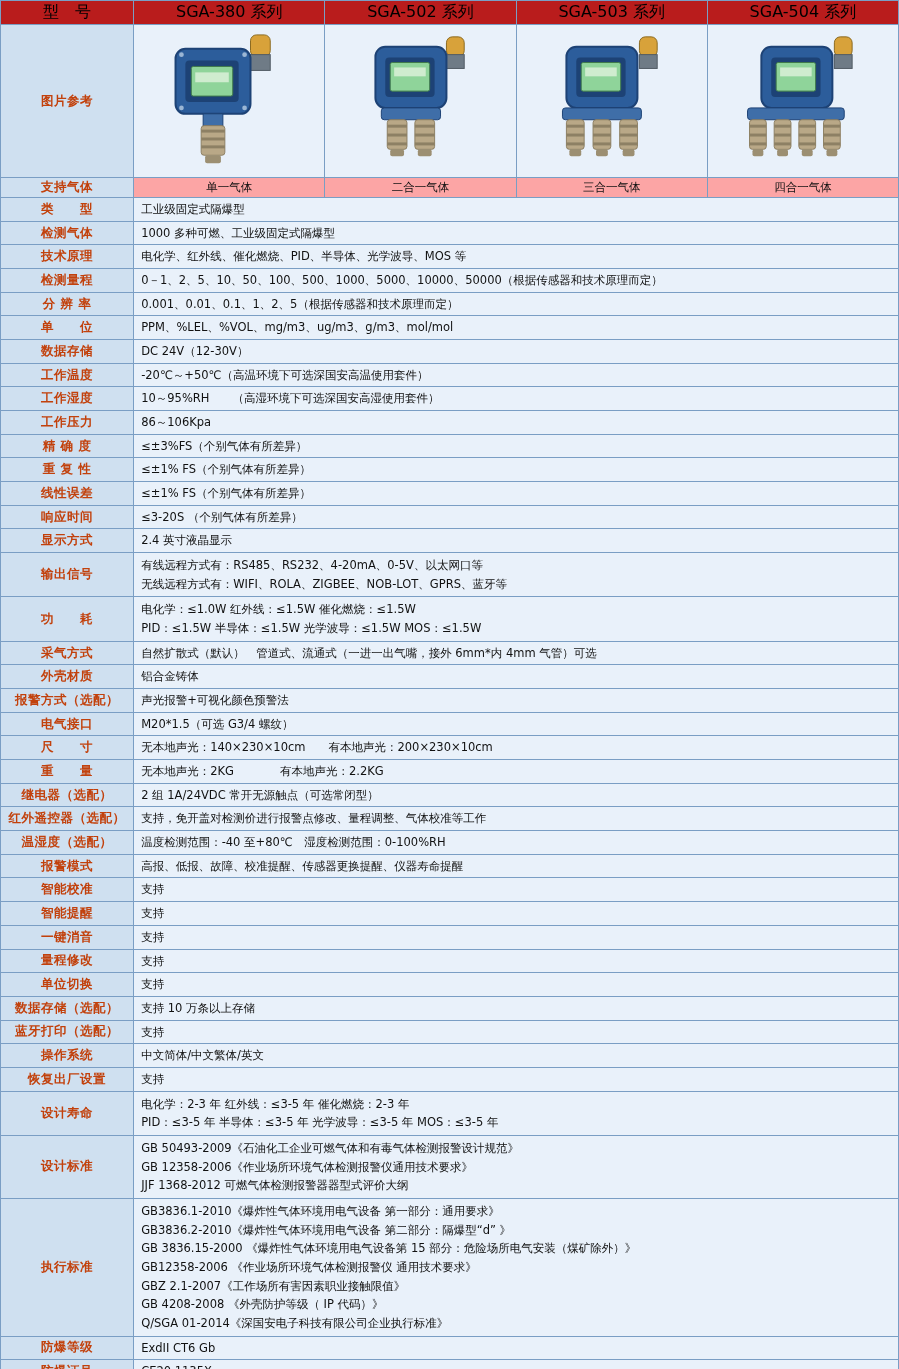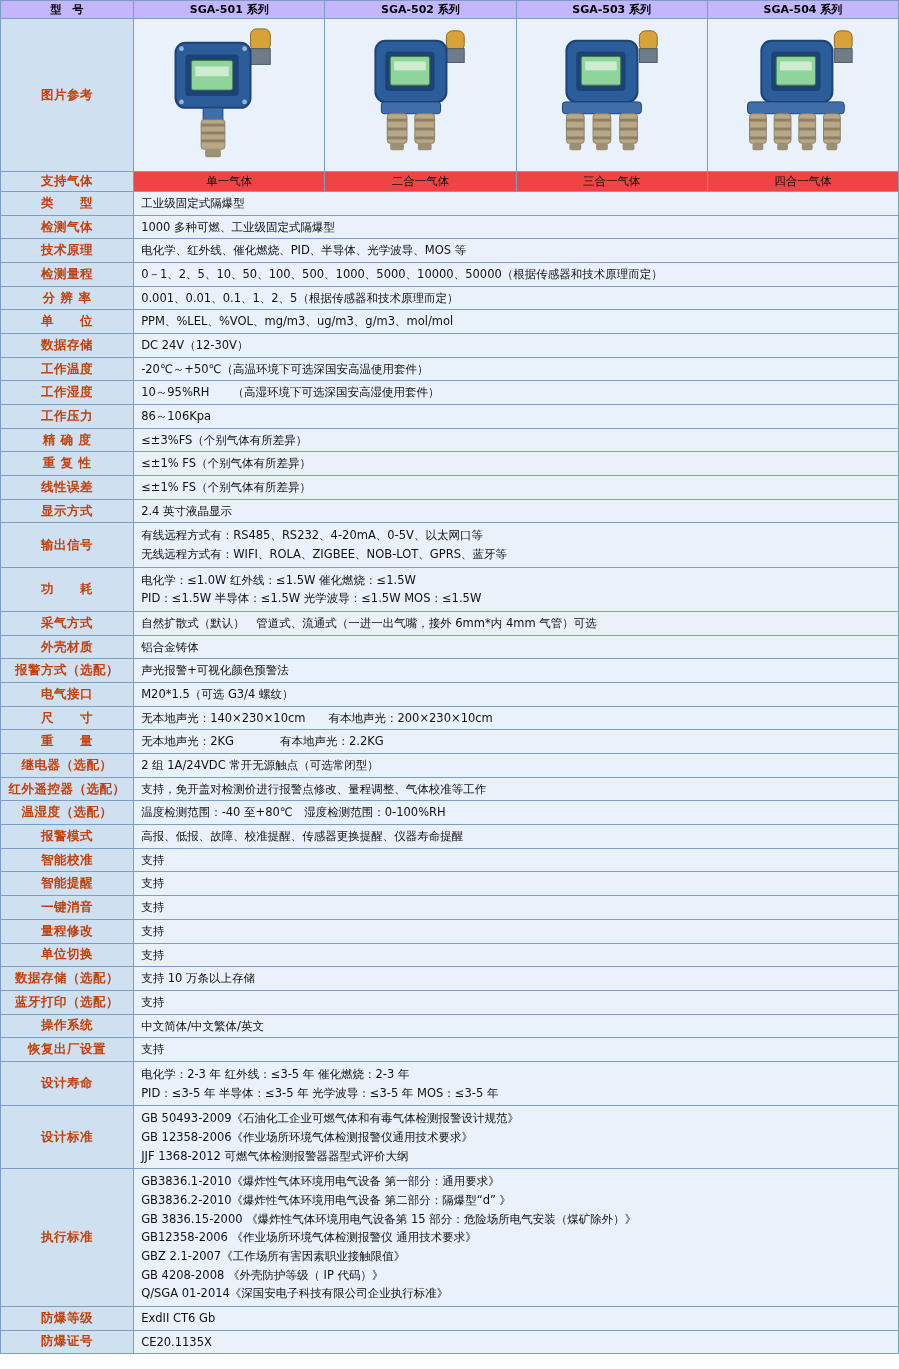--- a/index.html
+++ b/index.html
@@ -2,44 +2,44 @@
 <html><head>
 <meta charset="utf-8">
 <style>
   html,body{margin:0;padding:0;background:#ffffff;}
   body{font-family:"DejaVu Sans","Liberation Sans",sans-serif;}
   #sheet{width:899px;height:1369px;position:relative;box-sizing:border-box;}
   table.spec{border-collapse:collapse;width:899px;table-layout:fixed;}
   table.spec td{border:1px solid #7a9ec4;vertical-align:middle;}
   td.lbl{background:#cfe0f0;text-align:center;font-weight:bold;color:#c2410c;font-size:12.5px;letter-spacing:0.5px;width:133px;}
   td.val{background:#e9f1fa;color:#111;font-size:11.5px;padding:3px 7px;line-height:1.45;}
-  td.hdr{background:#c4b5fd;text-align:center;font-weight:bold;font-size:11px;color:#000;}
+  td.hdr{background:#b91c1c;text-align:center;font-weight:normal;font-size:16px;color:#000;}
   td.pic{background:#e9f1fa;text-align:center;padding:2px;}
-  td.gas{background:#ef4444;text-align:center;font-size:11.5px;color:#111;}
+  td.gas{background:#fca5a5;text-align:center;font-size:11.5px;color:#111;}
   .c1{width:120px;} .c2{width:150px;margin-top:8px;} .c3{width:150px;} .c4{width:150px;}
   .dev{width:auto;height:148px;display:block;margin:0 auto;}
   .multiline div{padding:1px 0;}
 </style>
 </head>
 <body>
 
 <div id="sheet">
 <table class="spec">
   <colgroup>
     <col style="width:133px">
         <col style="width:191px">
         <col style="width:191px">
         <col style="width:191px">
         <col style="width:191px">
   </colgroup>
   <tbody>
 
     <tr>
       <td class="hdr">型　号</td>
-      <td class="hdr">SGA-501 系列</td>
+      <td class="hdr">SGA-380 系列</td>
       <td class="hdr">SGA-502 系列</td>
       <td class="hdr">SGA-503 系列</td>
       <td class="hdr">SGA-504 系列</td>
     </tr>
 
     <tr>
       <td class="lbl">图片参考</td>
       <td class="pic">
         <svg class="dev" viewBox="0 0 180 150" xmlns="http://www.w3.org/2000/svg">
           <rect x="112" y="8" width="20" height="22" rx="6" fill="#d8a23a" stroke="#8a6a20"></rect>
@@ -194,20 +194,24 @@
         </tr>
     <tr>
           <td class="lbl">重 复 性</td>
           <td class="val" colspan="4">≤±1% FS（个别气体有所差异）</td>
         </tr>
     <tr>
           <td class="lbl">线性误差</td>
           <td class="val" colspan="4">≤±1% FS（个别气体有所差异）</td>
         </tr>
     <tr>
+          <td class="lbl">响应时间</td>
+          <td class="val" colspan="4">≤3-20S （个别气体有所差异）</td>
+        </tr>
+    <tr>
           <td class="lbl">显示方式</td>
           <td class="val" colspan="4">2.4 英寸液晶显示</td>
         </tr>
 
     <tr>
       <td class="lbl">输出信号</td>
       <td class="val multiline" colspan="4">
         <div>有线远程方式有：RS485、RS232、4-20mA、0-5V、以太网口等</div>
         <div>无线远程方式有：WIFI、ROLA、ZIGBEE、NOB-LOT、GPRS、蓝牙等</div>
       </td>

